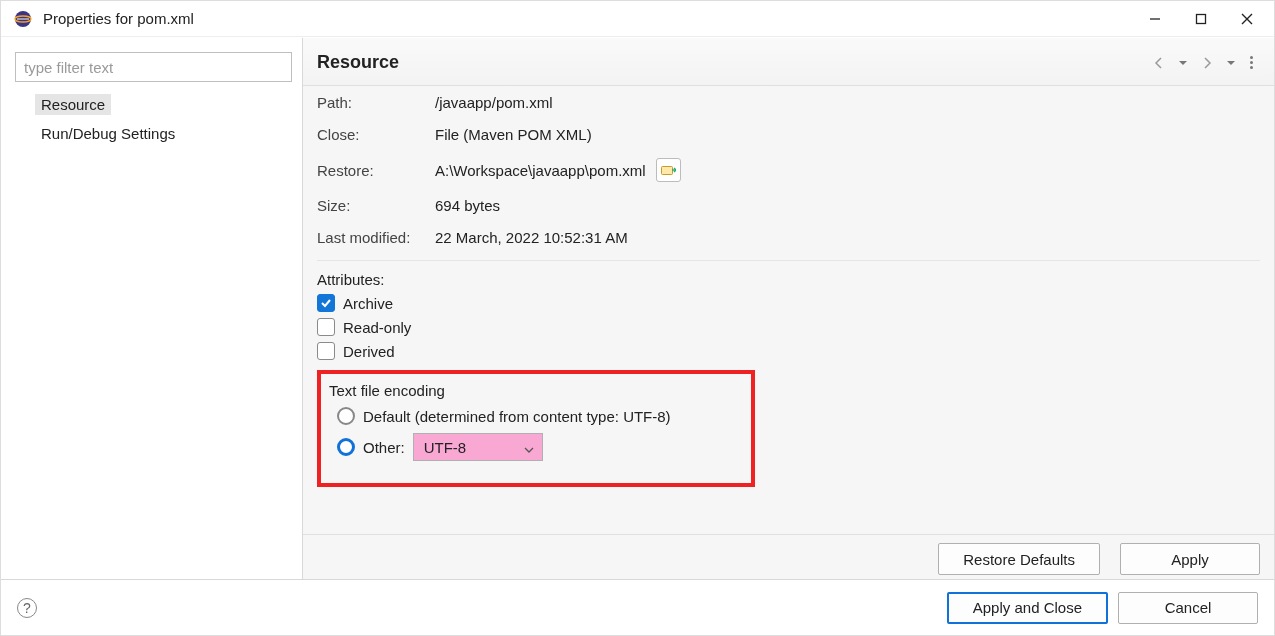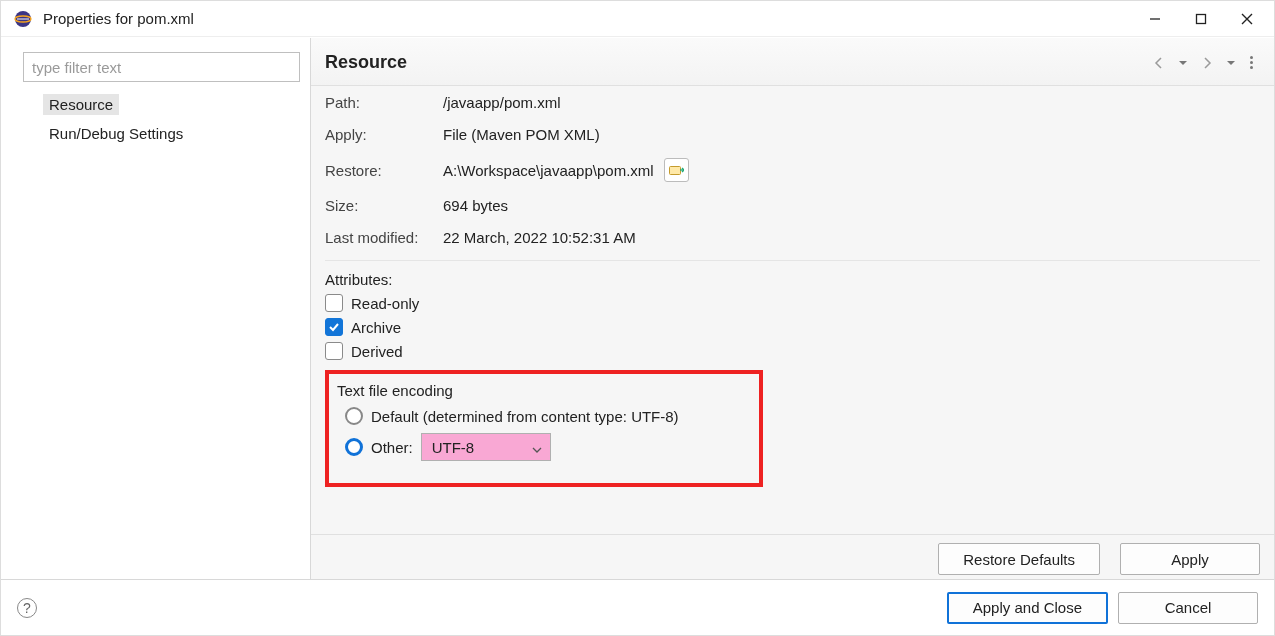--- a/index.html
+++ b/index.html
@@ -9,21 +9,21 @@
   
   .titlebar { height:36px; display:flex; align-items:center; padding:0 4px 0 12px; border-bottom:1px solid #eee; }
   .titlebar .app-icon { width:20px; height:20px; margin-right:10px; display:flex; align-items:center; justify-content:center; }
   .titlebar .title { flex:0 0 auto; font-size:15px; color:#222; }
   .titlebar .spacer { flex:1; }
   .win-ctrl { width:46px; height:32px; display:flex; align-items:center; justify-content:center; }
   .win-ctrl svg { width:12px; height:12px; }
 
   
   .body { flex:1; display:flex; border-top:1px solid transparent; }
-  .sidebar { width:302px; padding:14px 10px 10px 14px; border-right:1px solid #d8d8d8; display:flex; flex-direction:column; background:#fff;margin-left:8px;}
+  .sidebar { width:302px; padding:14px 10px 10px 14px; border-right:1px solid #d8d8d8; display:flex; flex-direction:column; background:#fff;}
   .filter-input { width:100%; height:30px; border:1px solid #bfbfbf; padding:2px 8px; font-size:15px; color:#222; outline:none; }
   .filter-input::placeholder { color:#9a9a9a; font-style:normal; }
   .tree { margin-top:8px; padding-left:20px; }
   .tree-item { padding:2px 6px; margin:4px 0; font-size:15px; cursor:default; display:inline-block; }
   .tree-item.selected { background:#e5e5e5; }
 
   .main { flex:1; display:flex; flex-direction:column; background:#f6f6f6; }
   .header { border-bottom:1px solid #e0e0e0; padding:14px 14px 12px 14px; display:flex; align-items:center; background:linear-gradient(#fafafa,#f3f3f3); }
   .header-title { font-size:18px; font-weight:700; color:#222; }
   .header .spacer { flex:1; }
@@ -131,21 +131,21 @@
             <span></span>
             <span></span>
           </span>
       </div>
 
       <div class="content">
         <div class="kv">
           <div class="label">Path:</div>
           <div class="value">/javaapp/pom.xml</div>
 
-          <div class="label">Apply:</div>
+          <div class="label">Close:</div>
           <div class="value">File  (Maven POM XML)</div>
 
           <div class="label">Restore:</div>
           <div class="value">
             <span>A:\Workspace\javaapp\pom.xml</span>
             <span class="show-sys-btn">
               <svg width="15" height="13" viewBox="0 0 15 13">
                   <rect x="0.5" y="2.5" width="11" height="8" rx="1" fill="#ffe9a8" stroke="#c49b2c"></rect>
                   <path d="M11 6l4 0" stroke="#2a7" stroke-width="1.4"></path>
                   <path d="M13 4l2 2-2 2" fill="none" stroke="#2a7" stroke-width="1.4"></path>
@@ -158,30 +158,30 @@
 
           <div class="label">Last modified:</div>
           <div class="value">22 March, 2022 10:52:31 AM</div>
         </div>
 
         <hr class="sep">
 
         <div class="attr-label">Attributes:</div>
 
         <div class="checkrow">
-          <span class="chk"></span>
-          <span>Read-only</span>
-        </div>
-        <div class="checkrow">
           <span class="chk checked">
             <svg width="12" height="12" viewBox="0 0 12 12">
                 <path d="M2 6l3 3 5-6" fill="none" stroke="#fff" stroke-width="2"></path>
               </svg>
           </span>
           <span>Archive</span>
+        </div>
+        <div class="checkrow">
+          <span class="chk"></span>
+          <span>Read-only</span>
         </div>
         <div class="checkrow">
           <span class="chk"></span>
           <span>Derived</span>
         </div>
 
         <div class="encoding-box">
           <div style="margin-bottom:4px;">Text file encoding</div>
           <div class="radio-row">
             <span class="radio"></span>

